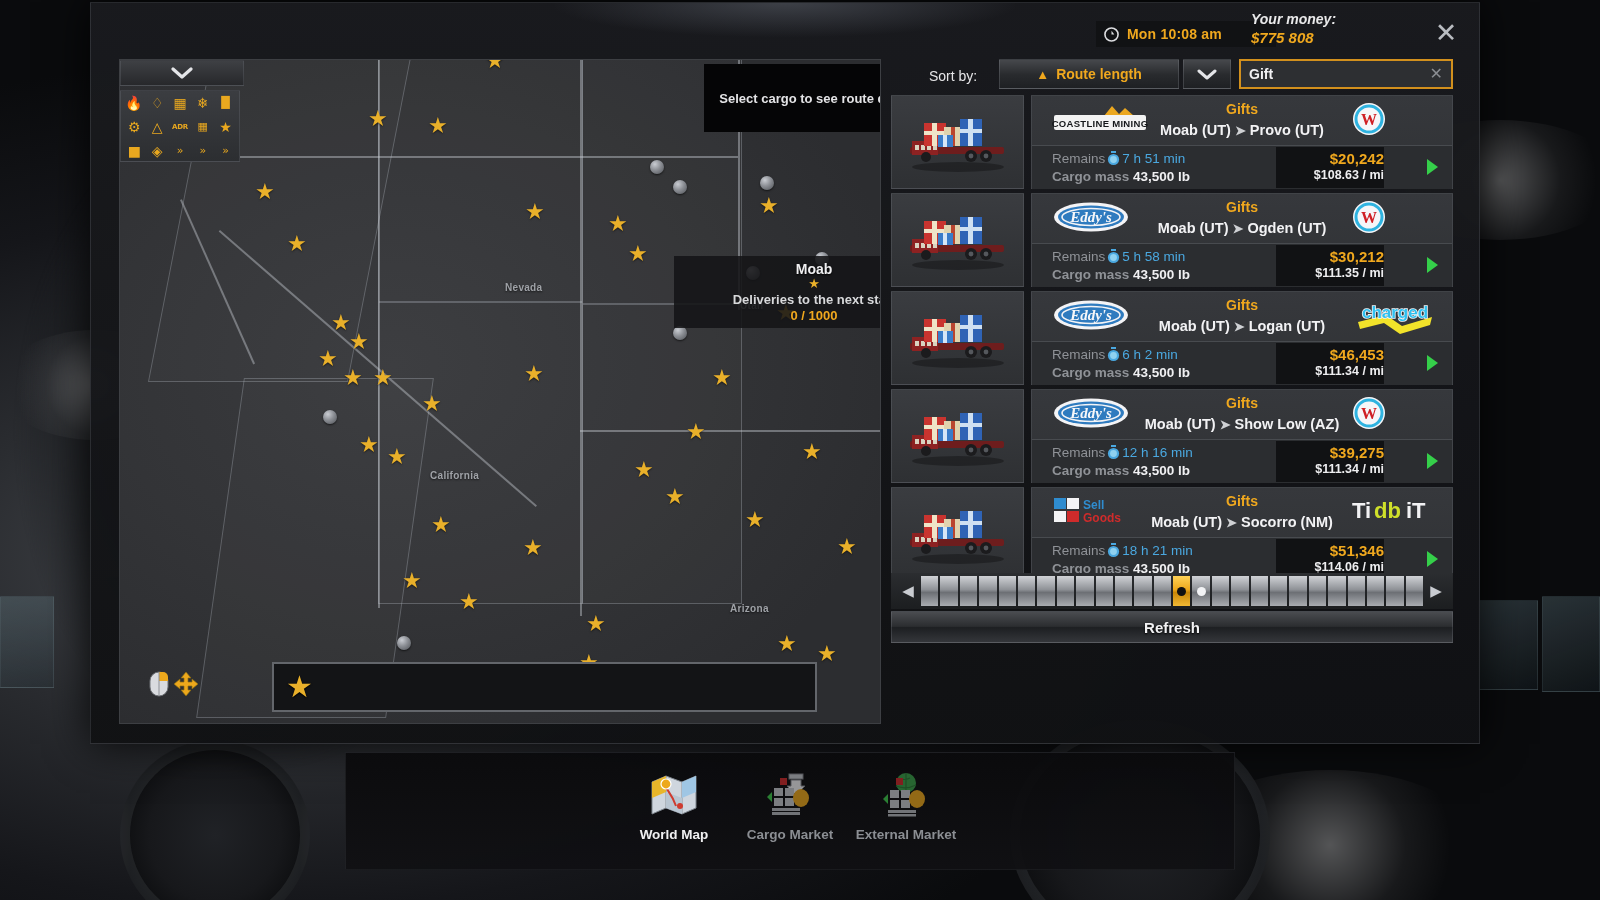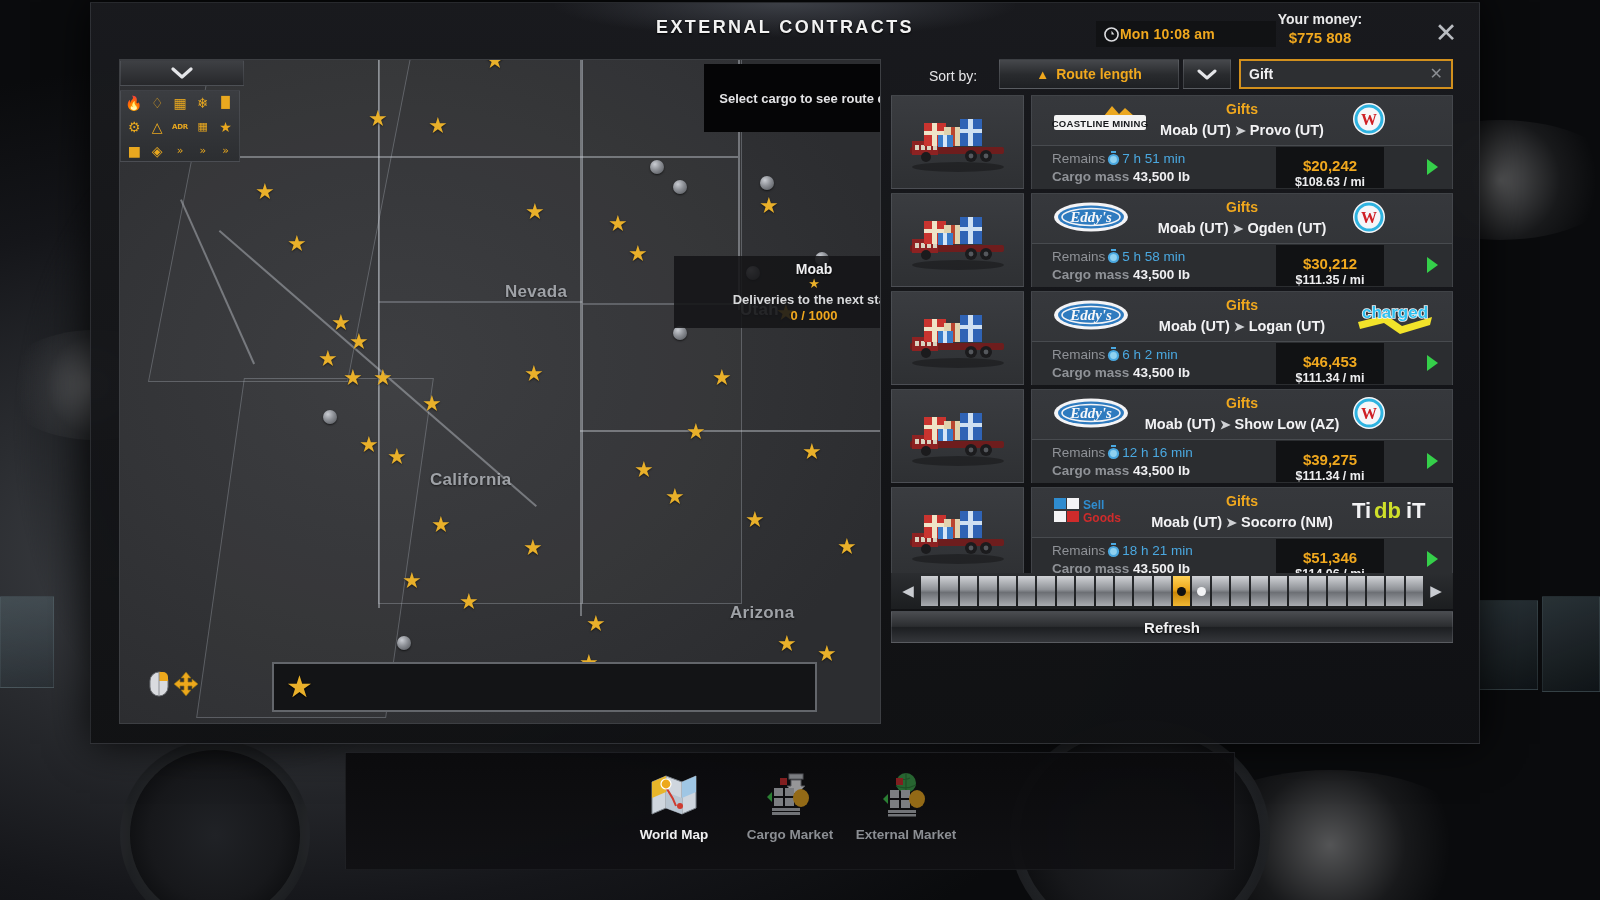--- a/index.html
+++ b/index.html
@@ -51,25 +51,25 @@
     color: #f2f2f2; font-size: 18px; font-weight: bold; letter-spacing: 2.4px;
     text-shadow: 0 1px 2px #000;
   }
   #title-glow {
     position: absolute; left: 50%; top: 0; width: 460px; height: 34px;
     transform: translateX(-50%);
     background: radial-gradient(ellipse at 50% 0%, rgba(90,95,105,.55) 0%, rgba(40,42,48,0) 72%);
   }
   #clock-box {
     position: absolute; left: 1005px; top: 18px; width: 180px; height: 26px;
-    background: #111214; display: flex; align-items: center; gap: 1px; padding-left: 8px;
+    background: #111214; display: flex; align-items: center; gap: 8px; padding-left: 8px;
   }
   .clock-ico { width: 15px; height: 15px; flex: 0 0 auto; }
   #clock-text { color: #f0a81e; font-size: 14px; font-weight: bold; letter-spacing: .2px; }
-  #money-wrap { position: absolute; right: 84px; top: 8px; text-align: center; width: 150px; }
+  #money-wrap { position: absolute; right: 78px; top: 8px; width: 150px; font-style: italic; }
   #money-label { color: #e9e9ea; font-size: 14px; font-weight: bold; }
   #money-value { color: #f0a81e; font-size: 15px; font-weight: bold; margin-top: 2px; }
   #close-btn {
     position: absolute; right: 18px; top: 14px; width: 30px; height: 30px;
     display: flex; align-items: center; justify-content: center; cursor: pointer;
   }
   #close-btn span {
     color: #b9bcc1; font-size: 27px; line-height: 27px; font-weight: bold;
     font-family: "DejaVu Sans", sans-serif;
   }
@@ -84,21 +84,21 @@
     position: absolute; inset: 0;
     background:
       radial-gradient(ellipse 520px 420px at 36% 46%, #3a3b3e 0%, #333437 55%, #2c2d30 100%);
   }
   .state-shape {
     position: absolute; background: rgba(255,255,255,.018);
     border: 1px solid rgba(190,195,205,.30);
   }
   .road { position: absolute; background: rgba(205,210,218,.42); }
   .state-label {
-    position: absolute; color: #9fa2a7; font-size: 17px; font-weight: bold;
+    position: absolute; color: #9fa2a7; font-size: 10px; font-weight: bold;
     text-shadow: 0 1px 2px rgba(0,0,0,.6); letter-spacing: .3px; text-align: center;
   }
   .map-star {
     position: absolute; width: 0; height: 0; color: #e9b02a;
     font-size: 22px; line-height: 0;
   }
   .map-star::before {
     content: "\2605"; position: absolute; left: -11px; top: -8px;
     color: #e9b02a; text-shadow: 0 1px 2px rgba(0,0,0,.55);
   }
@@ -202,21 +202,21 @@
     color: #f2f2f4; font-size: 14.5px; font-weight: bold;
   }
   .route .arr { color: #cfd1d4; font-size: 13px; padding: 0 4px; }
   .brand { position: absolute; right: 12px; top: 6px; width: 88px; height: 36px; }
   .remains { position: absolute; left: 20px; top: 5px; color: #8f9297; font-size: 13.5px; font-weight: normal; }
   .remains .val { color: #4aa8e0; }
   .cmass { position: absolute; left: 20px; top: 23px; color: #8f9297; font-size: 13.5px; font-weight: bold; }
   .cmass .val { color: #f0f0f2; }
   .pay {
     position: absolute; right: 68px; top: 1px; width: 108px; height: 41px;
-    background: #111214; text-align: center; padding-top: 10px;
+    background: #111214; text-align: right; padding-top: 3px;
   }
   .pay .amt { color: #f0a81e; font-size: 15px; font-weight: bold; }
   .pay .rate { color: #eeeef0; font-size: 12.5px; font-weight: bold; margin-top: 1px; }
   .go-arrow {
     position: absolute; right: 14px; top: 13px; width: 0; height: 0;
     border-left: 11px solid #35cf4a; border-top: 8px solid transparent; border-bottom: 8px solid transparent;
     cursor: pointer;
   }
   .timer-ico { display: inline-block; vertical-align: -3px; margin: 0 2px; }
 
@@ -283,21 +283,20 @@
   <div class="bg-wheel" style="left:120px;top:740px;width:190px;height:190px;"></div>
   <div class="bg-wheel" style="left:1010px;top:720px;width:260px;height:230px;"></div>
   <div class="bg-crate" style="left:1478px;top:600px;width:60px;height:90px;"></div>
   <div class="bg-crate" style="left:1542px;top:596px;width:58px;height:96px;"></div>
   <div class="bg-crate" style="left:0px;top:596px;width:54px;height:92px;"></div>
 
   <div id="window">
 
     <div id="titlebar">
       <div id="title-glow"></div>
-      <div id="window-title">EXTERNAL CONTRACTS</div>
 
       <div id="clock-box">
         <svg class="clock-ico" viewBox="0 0 16 16">
           <circle cx="8" cy="8" r="7" fill="none" stroke="#dcdde0" stroke-width="1.7"></circle>
           <path d="M8 4 L8 8 L11 8 Z" fill="#dcdde0"></path>
         </svg>
         <span id="clock-text">Mon 10:08 am</span>
       </div>
 
       <div id="money-wrap">

